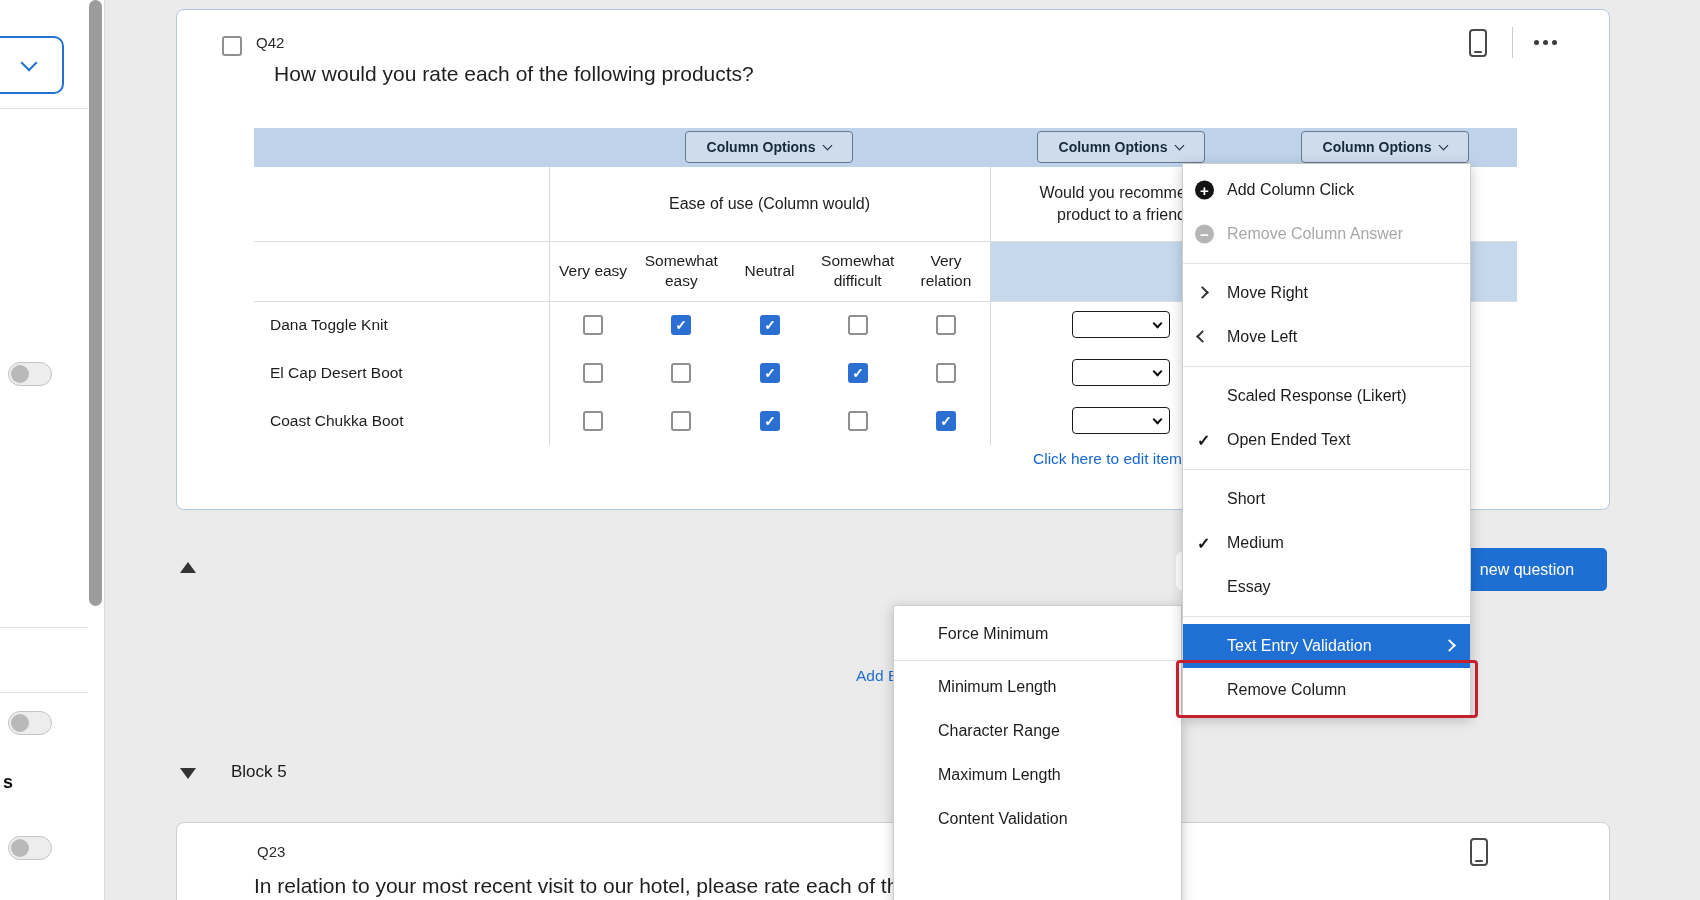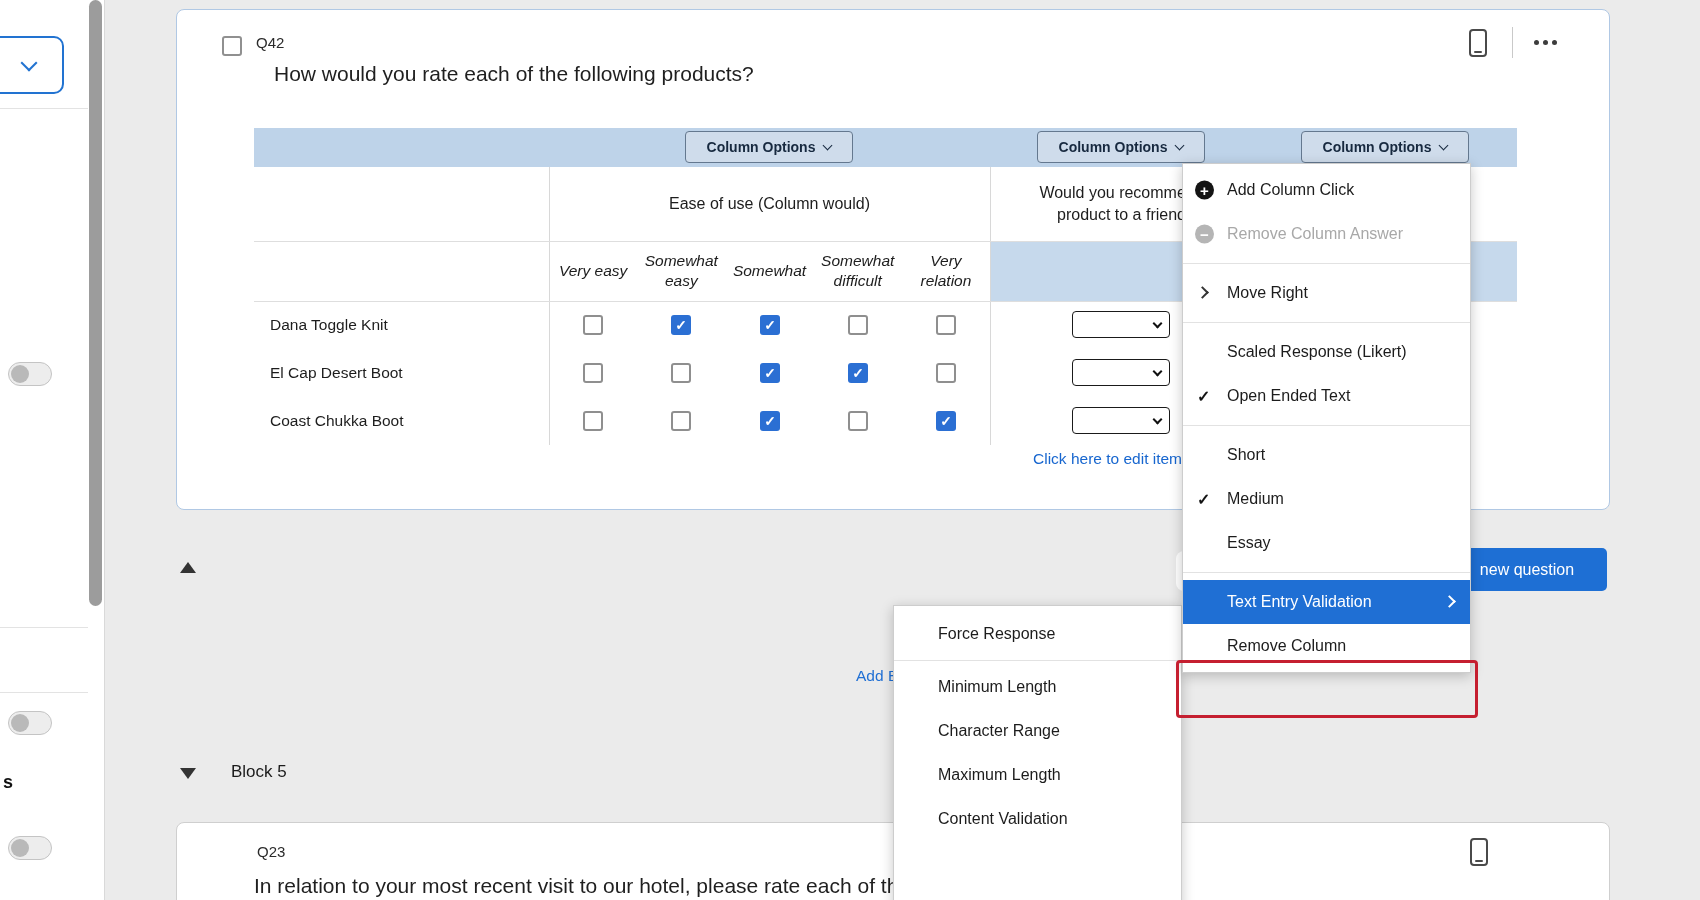--- a/index.html
+++ b/index.html
@@ -39,21 +39,21 @@
   #table-header-band { left:254px; top:128px; width:1263px; height:39px; background:#bed3e9; }
   .col-opt-btn { top:131px; width:168px; height:32px; background:#cfdceb; border:1px solid #64788f; border-radius:4px;
     display:flex; align-items:center; justify-content:center; gap:9px; font-size:14px; font-weight:700; color:#17293f; cursor:default; }
   .col-opt-btn .chev { width:7px; height:7px; border-width:1.5px; margin-top:-3px; }
 
   .group-name { top:167px; height:74px; display:flex; flex-direction:column; align-items:center; justify-content:center;
     font-size:16px; color:#1d1d1d; line-height:22px; text-align:center; }
 
   .blue-band { top:241px; height:60px; background:#c6d9ec; }
 
-  #scale-row { left:549px; top:241px; width:441px; height:60px; display:flex;font-style:italic; }
+  #scale-row { left:549px; top:241px; width:441px; height:60px; display:flex; }
   .scale-cell { flex:1; display:flex; align-items:center; justify-content:center; text-align:center;
     font-size:15.5px; line-height:20px; color:#1d1d1d; padding:0 4px; }
 
   .v-line { top:167px; width:1px; height:278px; background:#d8d8d8; }
   .h-line { left:254px; width:1263px; height:1px; background:#dedede; }
 
   .row-label { left:270px; width:270px; height:48px; display:flex; align-items:center; font-size:15.5px; color:#1d1d1d; }
   .cb { width:20px; height:20px; border-radius:3px; }
   .cb.off { background:#fff; border:2px solid #8f8f8f; }
   .cb.on  { background:#2b6fd3; color:#fff; display:flex; align-items:center; justify-content:center; font-size:14px; font-weight:700; }
@@ -163,21 +163,21 @@
   <div class="abs group-name" style="left:990px;width:263px">
     <span>Would you recommend</span>
     <span>product to a friend</span>
   </div>
 
   <div class="abs blue-band" style="left:990px;width:263px"></div>
   <div class="abs blue-band" style="left:1253px;width:264px"></div>
   <div id="scale-row" class="abs">
       <div class="scale-cell">Very easy</div>
       <div class="scale-cell">Somewhat easy</div>
-      <div class="scale-cell">Somewhat</div>
+      <div class="scale-cell">Neutral</div>
       <div class="scale-cell">Somewhat difficult</div>
       <div class="scale-cell">Very relation</div>
     </div>
 
   <div class="abs v-line" style="left:549px"></div>
   <div class="abs v-line" style="left:990px"></div>
   <div class="abs h-line" style="top:241px"></div>
   <div class="abs h-line" style="top:301px"></div>
 
   <div id="matrix-rows">
@@ -222,21 +222,21 @@
 
   <div id="card2" class="abs"></div>
   <div id="q2-id" class="abs">Q23</div>
   <div id="q2-prompt" class="abs">In relation to your most recent visit to our hotel, please rate each of the following:</div>
   <div class="abs phone" style="left:1470px;top:838px">
       <span class="home"></span>
     </div>
 
   <div id="validation-submenu" class="abs menu">
       <div class="menu-item">
-        <span>Force Response</span>
+        <span>Force Minimum</span>
       </div>
       <div class="menu-divider"></div>
       <div class="menu-item">
         <span>Minimum Length</span>
       </div>
       <div class="menu-item">
         <span>Character Range</span>
       </div>
       <div class="menu-item">
         <span>Maximum Length</span>
@@ -252,20 +252,24 @@
       </div>
       <div class="menu-item disabled">
         <span class="circle-ic gray">−</span>
         <span>Remove Column Answer</span>
       </div>
       <div class="menu-divider"></div>
       <div class="menu-item">
         <span class="chev right mi-chev"></span>
         <span>Move Right</span>
       </div>
+      <div class="menu-item">
+        <span class="chev left mi-chev"></span>
+        <span>Move Left</span>
+      </div>
       <div class="menu-divider"></div>
       <div class="menu-item">
         <span>Scaled Response (Likert)</span>
       </div>
       <div class="menu-item">
         <span class="check-ic">✓</span>
         <span>Open Ended Text</span>
       </div>
       <div class="menu-divider"></div>
       <div class="menu-item">

